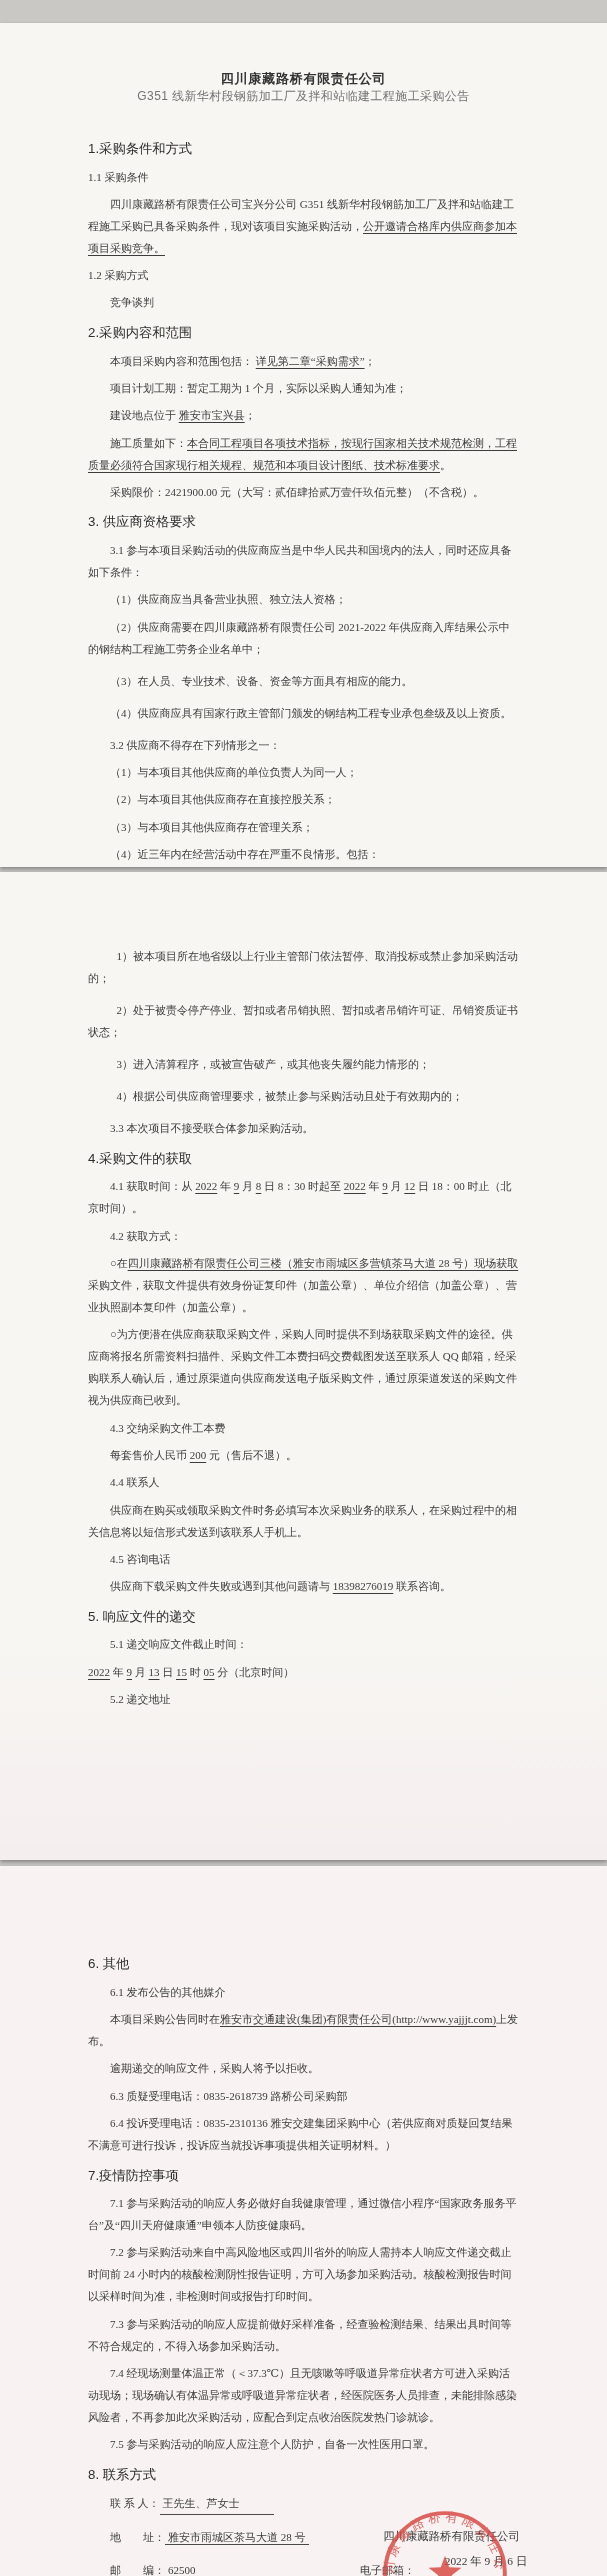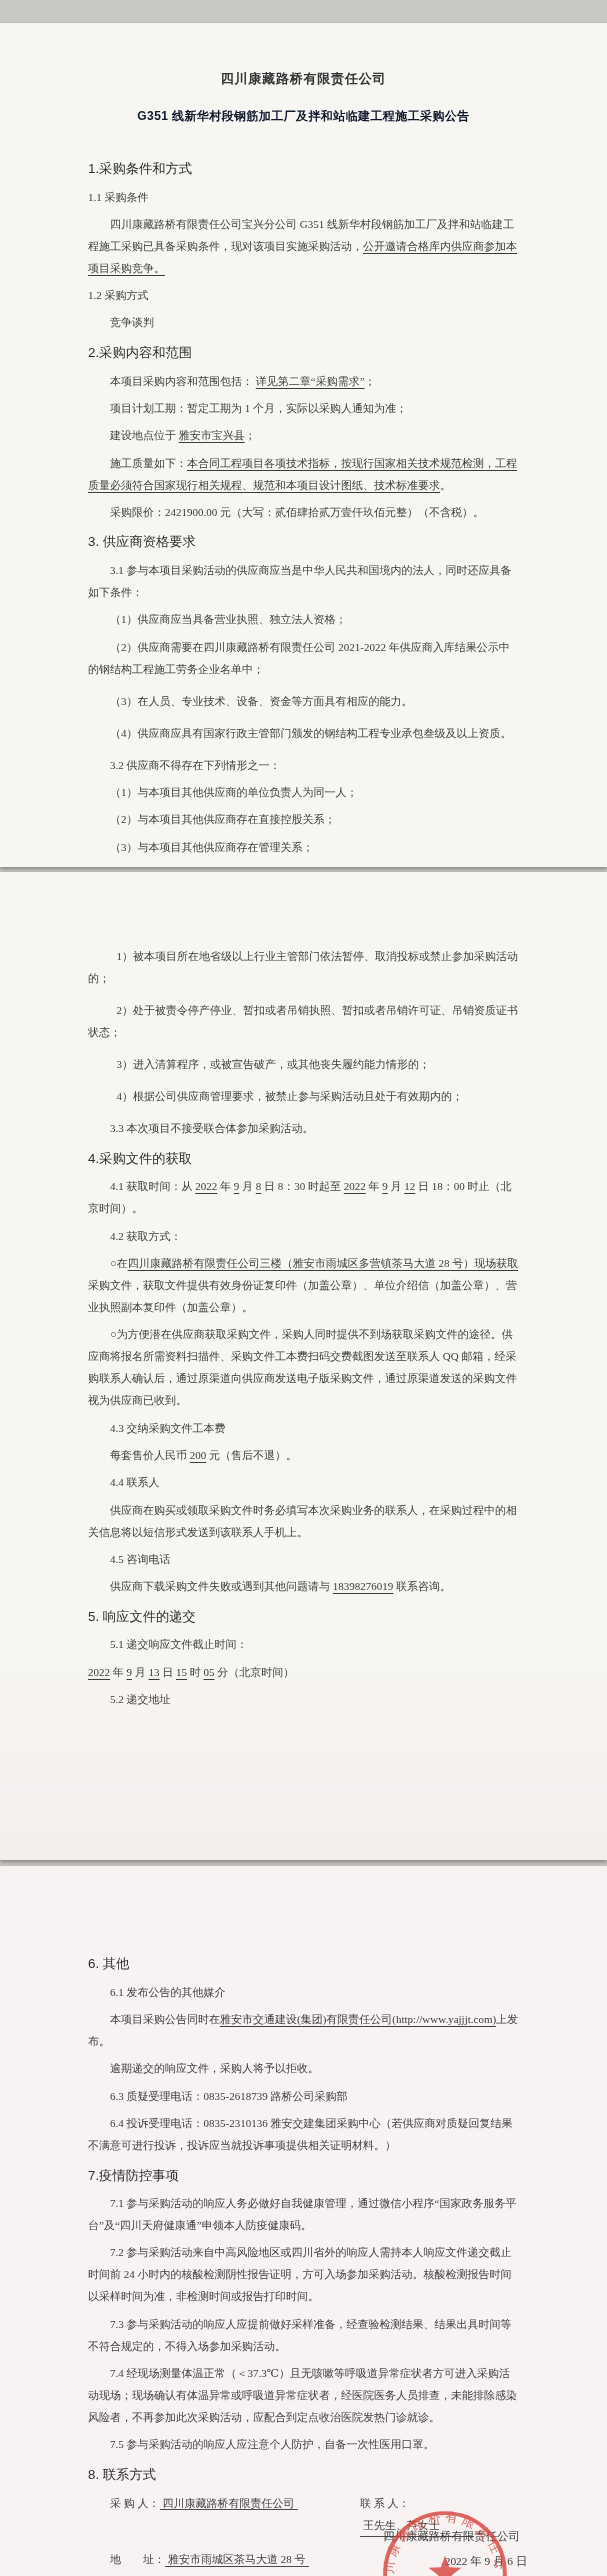--- a/index.html
+++ b/index.html
@@ -14,22 +14,22 @@
     background:#f7f6f3;
     box-shadow:0 1.5px 3.8px rgba(0,0,0,.35);
     overflow:hidden;
   }
   #page1{ margin-top:23px; height:844px; padding:47px 88px 0; margin-bottom:5.3px; }
   #page2{ height:988px; padding:73px 88px 0; margin-bottom:5.3px;
           background:linear-gradient(180deg,#f7f6f3 78%,#f5eeee); }
   #page3{ height:855px; padding:79px 88px 0; position:relative; background:#f8f2f2; }
   .doc-title{ text-align:center; font-family:"Liberation Sans",sans-serif; font-weight:bold;
               font-size:13px; letter-spacing:0.8px; color:#333; }
-  .doc-subtitle{ text-align:center; font-family:"Liberation Sans",sans-serif; font-weight:bold;
-                 font-size:12px; margin-top:20px; margin-bottom:35px; letter-spacing:0.4px; color:#0f172a; }
+  .doc-subtitle{ text-align:center; font-family:"Liberation Sans",sans-serif; font-weight:normal;
+                 font-size:12px; margin-bottom:35px; letter-spacing:0.4px; color:#737373; }
   .h{ font-family:"Liberation Sans",sans-serif; font-weight:normal; font-size:13.3px;
       color:#2f2f2f; margin:10.6px 0 7.6px; }
   .p{ font-size:11px; line-height:2.0; text-indent:2em; margin-bottom:5.3px; }
   .ind3{ text-indent:2.6em; }
   .sp{ margin-top:10px; }
   .u{ text-decoration:underline; text-underline-offset:3px; text-decoration-thickness:0.8px; }
   .contact-row{ display:flex; font-size:11px; line-height:2; margin-bottom:10.6px; padding-left:2em; }
   .col-l{ width:250px; }
   .col-r{ flex:1; }
   .cv{ border-bottom:0.8px solid #4a4a4a; padding:0 3px 0.8px; }
@@ -108,21 +108,20 @@
 
   <div class="h">7.疫情防控事项</div>
   <p class="p">7.1 参与采购活动的响应人务必做好自我健康管理，通过微信小程序“国家政务服务平台”及“四川天府健康通”申领本人防疫健康码。</p>
   <p class="p">7.2 参与采购活动来自中高风险地区或四川省外的响应人需持本人响应文件递交截止时间前 24 小时内的核酸检测阴性报告证明，方可入场参加采购活动。核酸检测报告时间以采样时间为准，非检测时间或报告打印时间。</p>
   <p class="p">7.3 参与采购活动的响应人应提前做好采样准备，经查验检测结果、结果出具时间等不符合规定的，不得入场参加采购活动。</p>
   <p class="p">7.4 经现场测量体温正常（＜37.3℃）且无咳嗽等呼吸道异常症状者方可进入采购活动现场；现场确认有体温异常或呼吸道异常症状者，经医院医务人员排查，未能排除感染风险者，不再参加此次采购活动，应配合到定点收治医院发热门诊就诊。</p>
   <p class="p">7.5 参与采购活动的响应人应注意个人防护，自备一次性医用口罩。</p>
 
   <div class="h">8. 联系方式</div>
   <div class="contact-row">
-    <div class="col-l"><span>采 购 人：</span><span class="cv">四川康藏路桥有限责任公司</span></div>
     <div class="col-r"><span>联 系 人：</span><span class="cv med">王先生、芦女士</span></div>
   </div>
   <div class="contact-row">
     <div class="col-l"><span>地　　址：</span><span class="cv">雅安市雨城区茶马大道 28 号</span></div>
   </div>
   <div class="contact-row">
     <div class="col-l"><span>邮　　编：</span><span class="cv wide">62500</span></div>
     <div class="col-r"><span>电子邮箱：</span><span class="cv med">3552091650@qq.com</span></div>
   </div>
 

